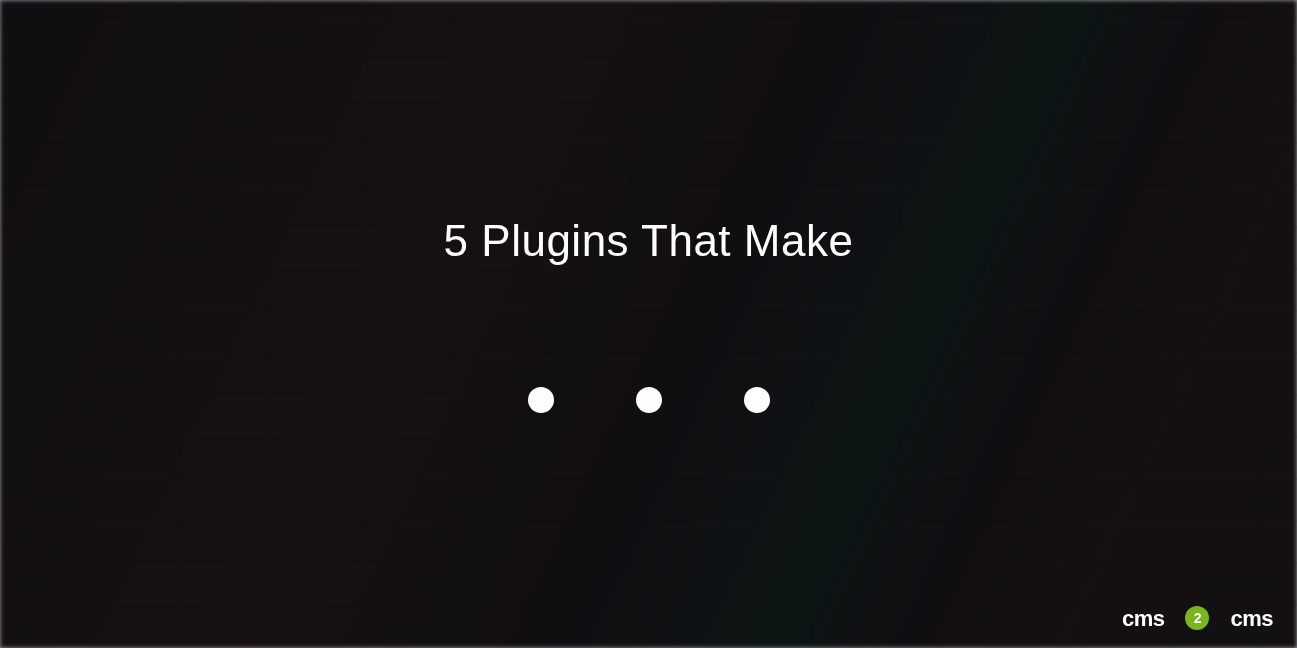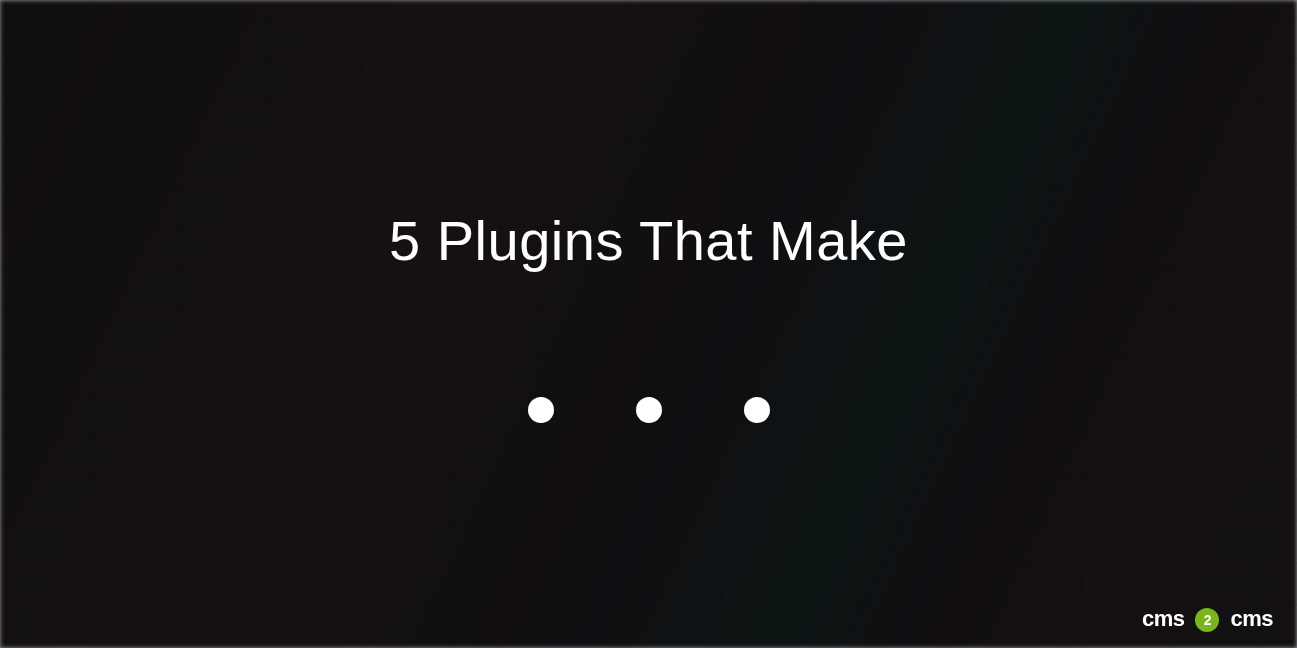--- a/index.html
+++ b/index.html
@@ -73,21 +73,21 @@
     
     .content {
       position: relative;
       z-index: 10;
       text-align: center;
       color: #ffffff;
       margin-top: -30px;
     }
     
     .title-line {
-      font-size: 56px;
+      font-size: 44px;
       font-weight: 400;
       line-height: 1.65;
       letter-spacing: 0.5px;
       color: #fefefe;
     }
     
     .dots-container {
       position: relative;
       z-index: 10;
       display: flex;
@@ -105,22 +105,22 @@
     
     .logo {
       position: absolute;
       bottom: 16px;
       right: 24px;
       z-index: 10;
       color: #ffffff;
       font-size: 22px;
       font-weight: 600;
       display: flex;
-      align-items: flex-end;
-      gap: 10px;
+      align-items: flex-start;
+      gap: 20px;
       letter-spacing: -0.5px;
     }
     
     .logo-circle {
       display: inline-flex;
       align-items: center;
       justify-content: center;
       width: 24px;
       height: 24px;
       border-radius: 50%;

